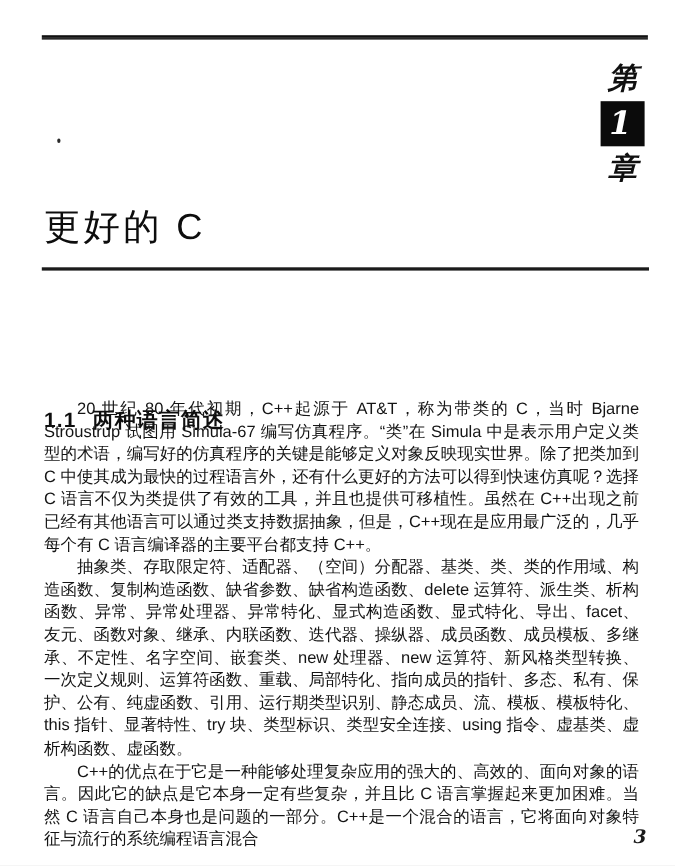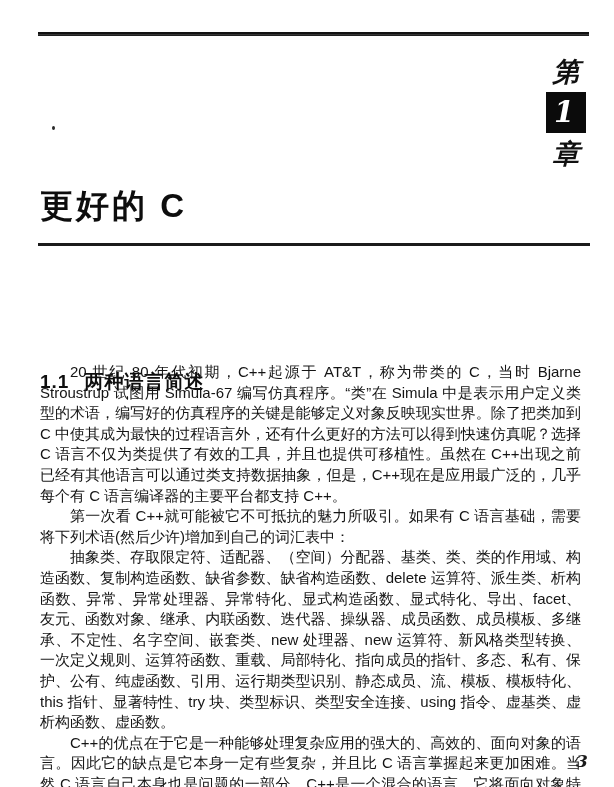--- a/index.html
+++ b/index.html
@@ -54,21 +54,21 @@
     font-weight: bold;
     font-size: 29px;
     line-height: 29px;
     padding-right: 4px;
   }
   .page-title {
     position: absolute;
     left: 40px;
     top: 184px;
     font-size: 33px;
-    font-weight: bold;
+    font-weight: normal;
     letter-spacing: 3px;
     color: #0d0d0d;
   }
   .title-rule {
     position: absolute;
     left: 38px;
     top: 243px;
     width: 552px;
     height: 3px;
     background: #1b1b1b;
@@ -136,20 +136,19 @@
   <h1 class="page-title">更好的 C</h1>
 
   <div class="title-rule"></div>
 
   <h2 class="section-heading">
     <span class="sec-num">1.1</span><span class="sec-title">两种语言简述</span>
   </h2>
 
   <div class="body-text">
     <p>20 世纪 80 年代初期，C++起源于 AT&amp;T，称为带类的 C，当时 Bjarne Stroustrup 试图用 Simula-67 编写仿真程序。“类”在 Simula 中是表示用户定义类型的术语，编写好的仿真程序的关键是能够定义对象反映现实世界。除了把类加到 C 中使其成为最快的过程语言外，还有什么更好的方法可以得到快速仿真呢？选择 C 语言不仅为类提供了有效的工具，并且也提供可移植性。虽然在 C++出现之前已经有其他语言可以通过类支持数据抽象，但是，C++现在是应用最广泛的，几乎每个有 C 语言编译器的主要平台都支持 C++。</p>
-    <p>第一次看 C++就可能被它不可抵抗的魅力所吸引。如果有 C 语言基础，需要将下列术语(然后少许)增加到自己的词汇表中：</p>
     <p>抽象类、存取限定符、适配器、（空间）分配器、基类、类、类的作用域、构造函数、复制构造函数、缺省参数、缺省构造函数、delete 运算符、派生类、析构函数、异常、异常处理器、异常特化、显式构造函数、显式特化、导出、facet、友元、函数对象、继承、内联函数、迭代器、操纵器、成员函数、成员模板、多继承、不定性、名字空间、嵌套类、new 处理器、new 运算符、新风格类型转换、一次定义规则、运算符函数、重载、局部特化、指向成员的指针、多态、私有、保护、公有、纯虚函数、引用、运行期类型识别、静态成员、流、模板、模板特化、this 指针、显著特性、try 块、类型标识、类型安全连接、using 指令、虚基类、虚析构函数、虚函数。</p>
     <p>C++的优点在于它是一种能够处理复杂应用的强大的、高效的、面向对象的语言。因此它的缺点是它本身一定有些复杂，并且比 C 语言掌握起来更加困难。当然 C 语言自己本身也是问题的一部分。C++是一个混合的语言，它将面向对象特征与流行的系统编程语言混合</p>
   </div>
 
   <div class="page-number">3</div>
 
 </div>
 
 </body></html>

